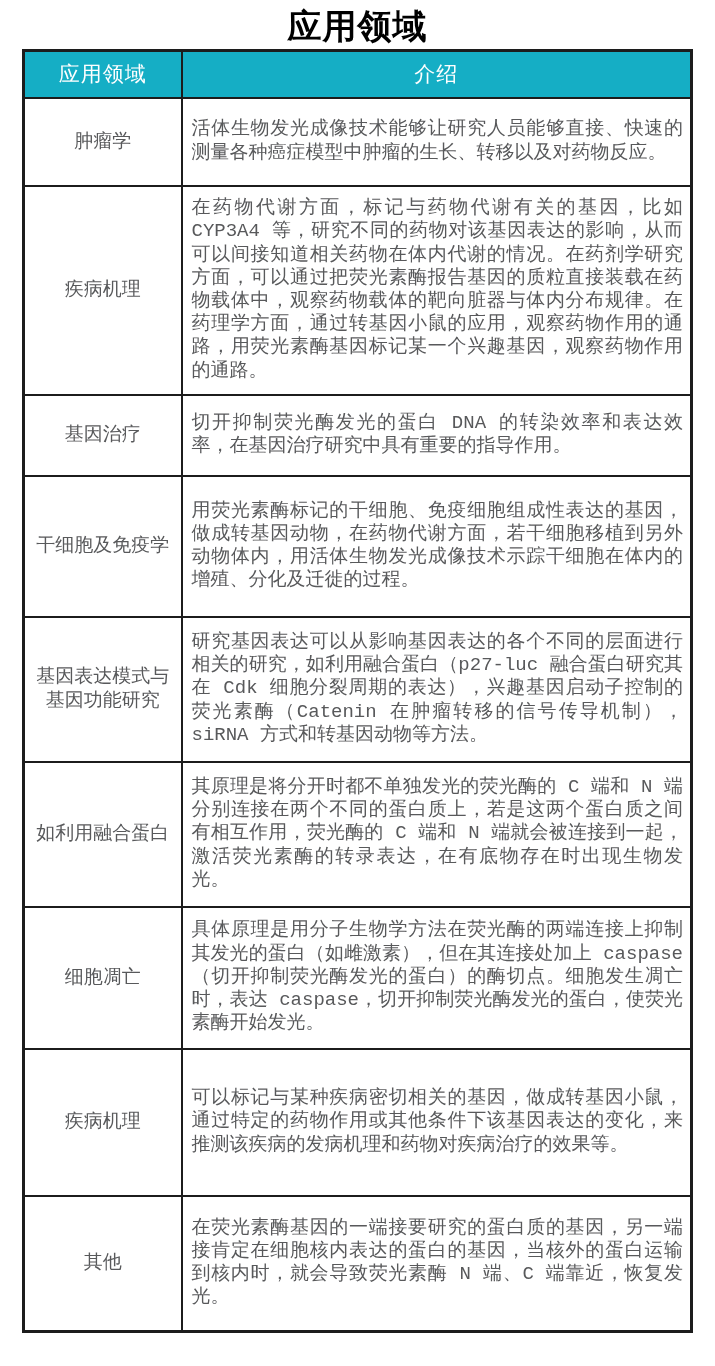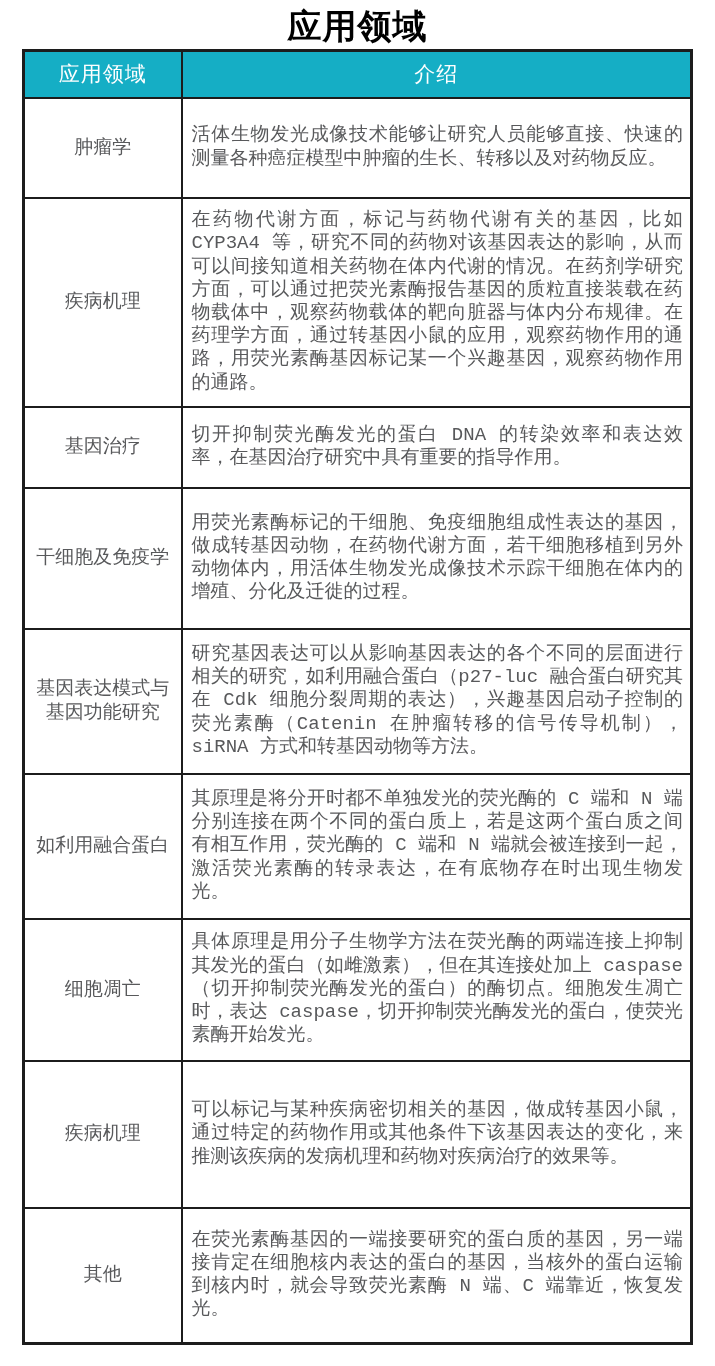--- a/index.html
+++ b/index.html
@@ -65,21 +65,21 @@
     padding: 0 8px;
   }
   .app-table td.intro {
     text-align: justify;
     color: var(--body-text);
     font-size: 19px;
     line-height: 23.2px;
     padding: 2px 7px 2px 9px;
   }
   
-  tbody tr:nth-child(1) { height: 100px; }
+  tbody tr:nth-child(1) { height: 88px; }
   tbody tr:nth-child(2) { height: 209px; }
   tbody tr:nth-child(3) { height: 81px;  }
   tbody tr:nth-child(4) { height: 141px; }
   tbody tr:nth-child(5) { height: 145px; }
   tbody tr:nth-child(6) { height: 145px; }
   tbody tr:nth-child(7) { height: 142px; }
   tbody tr:nth-child(8) { height: 147px; }
   tbody tr:nth-child(9) { height: 136px; }
 </style>
 </head>

